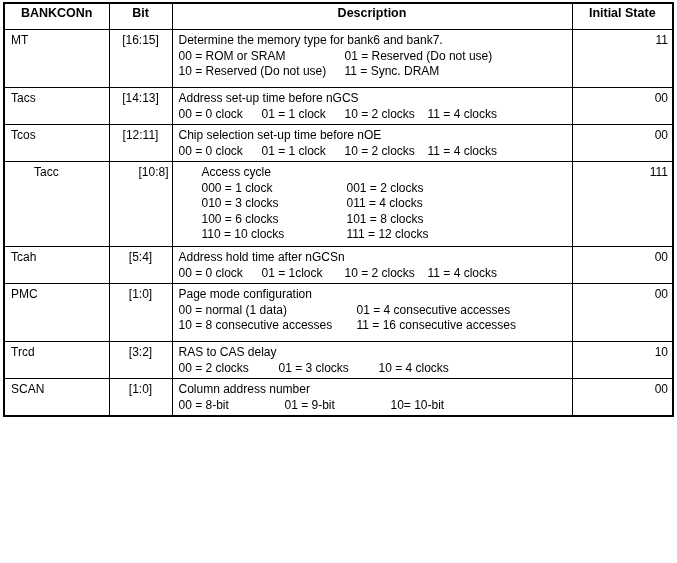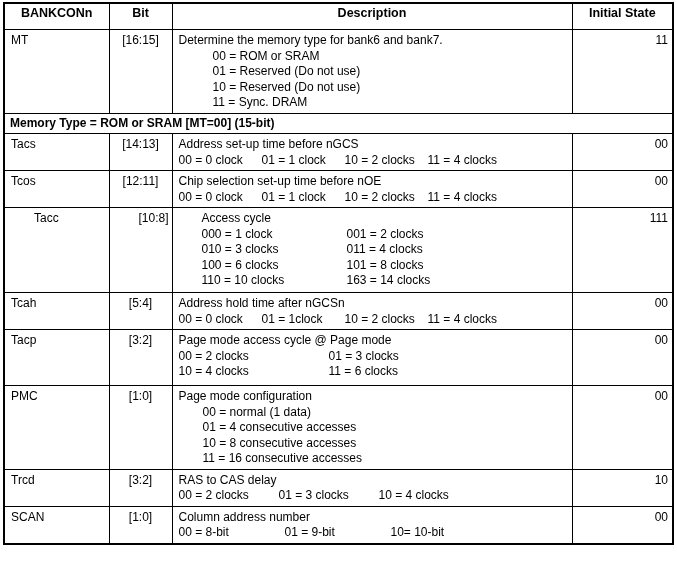--- a/index.html
+++ b/index.html
@@ -23,25 +23,25 @@
   
   tr.row-MT td{height:52px;}
   tr.row-Tacs td, tr.row-Tcos td{height:31px;}
   tr.row-Tacc td{height:79px;padding-left:29px;}
   tr.row-Tcoh td{height:50px;}
   tr.row-Tcah td{height:29px;}
   tr.row-Tacp td{height:50px;}
   tr.row-PMC td{height:52px;}
   tr.row-Trcd td, tr.row-SCAN td{height:30px;}
   
-  tr.row-MT .seg{width:166px;margin-left:34px;}
+  tr.row-MT .seg{width:166px;}
   tr.row-Tacc .seg{width:145px;}
   tr.row-Tcoh .seg{width:148px;}
   tr.row-Tacp .seg{width:150px;}
-  tr.row-PMC .seg{width:178px;margin-left:24px;}
+  tr.row-PMC .seg{width:178px;}
   tr.row-Tacs .seg, tr.row-Tcos .seg, tr.row-Tcah .seg{width:83px;}
   tr.row-Trcd .seg{width:100px;}
   tr.row-SCAN .seg{width:106px;}
 </style>
 </head>
 <body>
 
 <div class="doc-wrap">
   <table class="reg">
     <colgroup>
@@ -62,23 +62,20 @@
         <tr class="row-MT">
           <td class="name">MT</td>
           <td class="bit">[16:15]</td>
           <td class="desc">
             <div>Determine the memory type for bank6 and bank7.</div>
             <div class="opt-line"><span class="seg">00 = ROM or SRAM</span><span class="seg last">01 = Reserved (Do not use)</span></div>
             <div class="opt-line"><span class="seg">10 = Reserved (Do not use)</span><span class="seg last">11 = Sync. DRAM</span></div>
           </td>
           <td class="initial">11</td>
         </tr>
-        <tr class="section">
-          <td class="" colspan="4">Memory Type = ROM or SRAM [MT=00] (15-bit)</td>
-        </tr>
         <tr class="row-Tacs">
           <td class="name">Tacs</td>
           <td class="bit">[14:13]</td>
           <td class="desc">
             <div>Address set-up time before nGCS</div>
             <div class="opt-line"><span class="seg">00 = 0 clock</span><span class="seg">01 = 1 clock</span><span class="seg">10 = 2 clocks</span><span class="seg last">11 = 4 clocks</span></div>
           </td>
           <td class="initial">00</td>
         </tr>
         <tr class="row-Tcos">
@@ -91,40 +88,30 @@
           <td class="initial">00</td>
         </tr>
         <tr class="row-Tacc">
           <td class="name">Tacc</td>
           <td class="bit">[10:8]</td>
           <td class="desc">
             <div>Access cycle</div>
             <div class="opt-line"><span class="seg">000 = 1 clock</span><span class="seg last">001 = 2 clocks</span></div>
             <div class="opt-line"><span class="seg">010 = 3 clocks</span><span class="seg last">011 = 4 clocks</span></div>
             <div class="opt-line"><span class="seg">100 = 6 clocks</span><span class="seg last">101 = 8 clocks</span></div>
-            <div class="opt-line"><span class="seg">110 = 10 clocks</span><span class="seg last">163 = 14 clocks</span></div>
+            <div class="opt-line"><span class="seg">110 = 10 clocks</span><span class="seg last">111 = 12 clocks</span></div>
           </td>
           <td class="initial">111</td>
         </tr>
         <tr class="row-Tcah">
           <td class="name">Tcah</td>
           <td class="bit">[5:4]</td>
           <td class="desc">
             <div>Address hold time after nGCSn</div>
             <div class="opt-line"><span class="seg">00 = 0 clock</span><span class="seg">01 = 1clock</span><span class="seg">10 = 2 clocks</span><span class="seg last">11 = 4 clocks</span></div>
-          </td>
-          <td class="initial">00</td>
-        </tr>
-        <tr class="row-Tacp">
-          <td class="name">Tacp</td>
-          <td class="bit">[3:2]</td>
-          <td class="desc">
-            <div>Page mode access cycle @ Page mode</div>
-            <div class="opt-line"><span class="seg">00 = 2 clocks</span><span class="seg last">01 = 3 clocks</span></div>
-            <div class="opt-line"><span class="seg">10 = 4 clocks</span><span class="seg last">11 = 6 clocks</span></div>
           </td>
           <td class="initial">00</td>
         </tr>
         <tr class="row-PMC">
           <td class="name">PMC</td>
           <td class="bit">[1:0]</td>
           <td class="desc">
             <div>Page mode configuration</div>
             <div class="opt-line"><span class="seg">00 = normal (1 data)</span><span class="seg last">01 = 4 consecutive accesses</span></div>
             <div class="opt-line"><span class="seg">10 = 8 consecutive accesses</span><span class="seg last">11 = 16 consecutive accesses</span></div>

